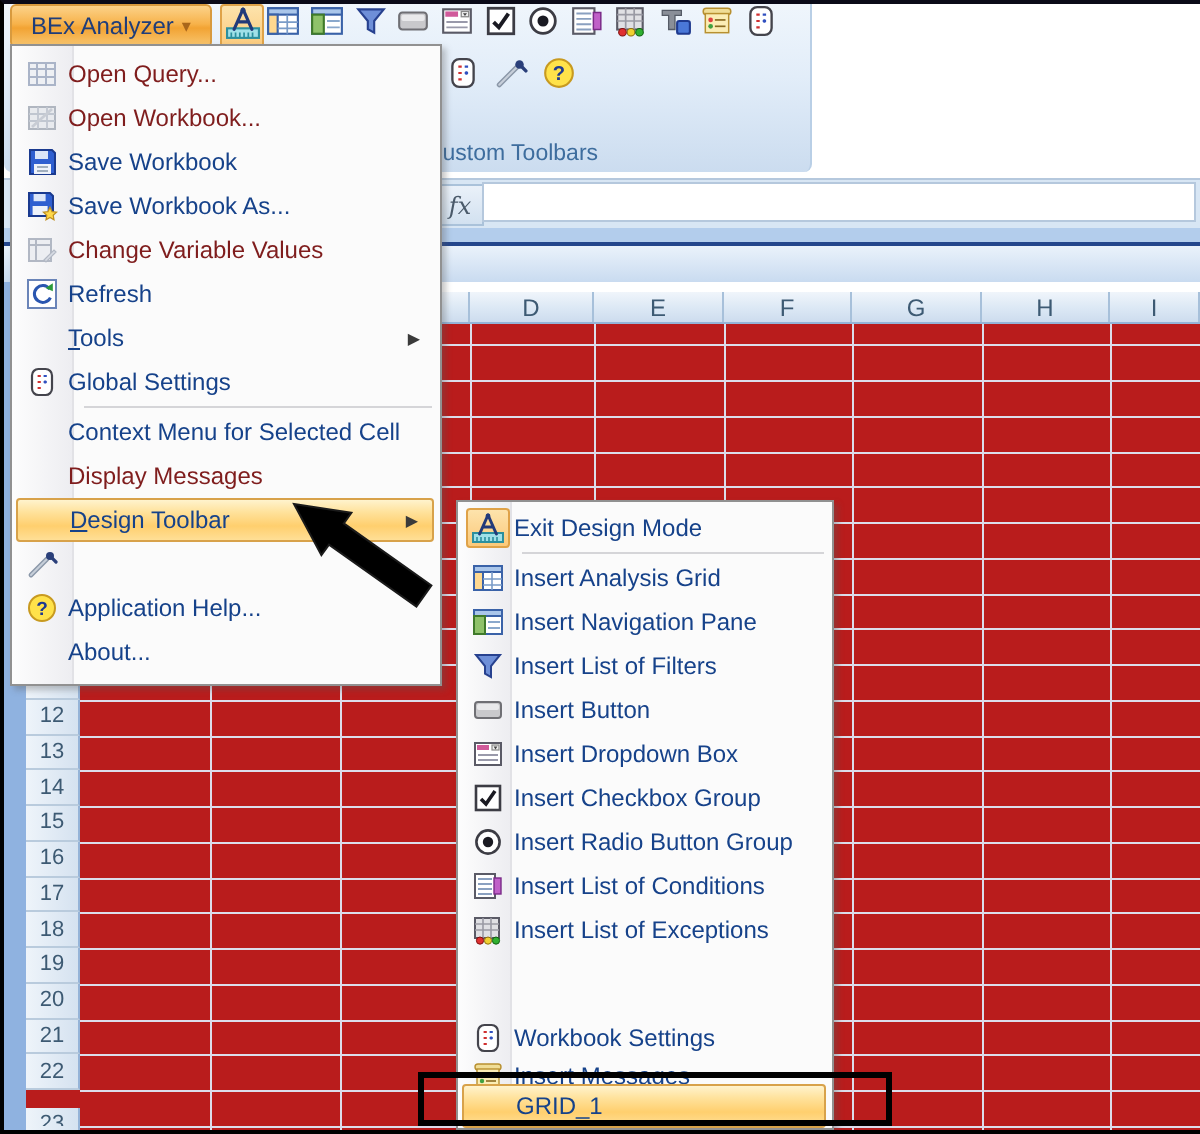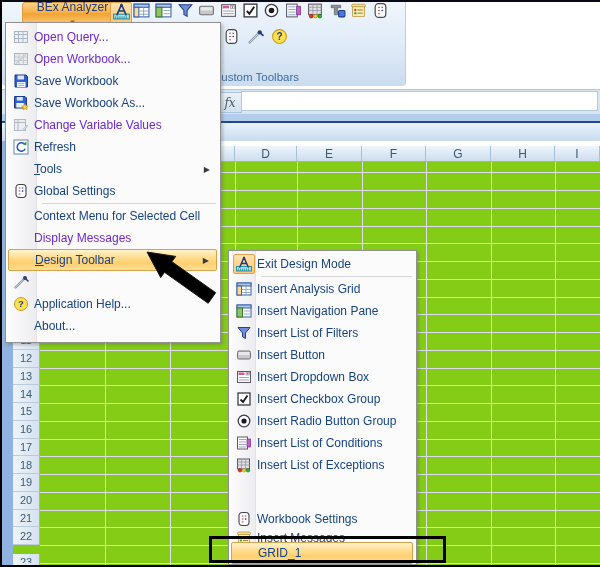--- a/index.html
+++ b/index.html
@@ -10,23 +10,23 @@
   
   #ribbon{left:0;top:0;width:600px;height:88px;
           background:linear-gradient(180deg,#eef4fb 0%,#dcé 0%,#e4eefa 40%,#cfdff1 100%);}
   .group-box{top:0;height:86px;border-right:1px solid #b9cfe6;
              background:linear-gradient(180deg,#f0f6fc 0%,#e2edf9 45%,#cbdcef 100%);
              border-radius:0 0 4px 4px;}
   #group1{left:2px;width:105px;}
   #group2{left:107px;width:298px;}
   #group-label{left:107px;top:71px;width:298px;text-align:center;
                font-size:11.5px;color:#3e6d9e;}
-  #bex-button{left:22px;top:2px;width:99px;height:20px;border:1px solid #d89a3e;border-radius:3px;
+  #bex-button{left:5px;top:2px;width:99px;height:20px;border:1px solid #d89a3e;border-radius:3px;
               background:linear-gradient(180deg,#fcd289 0%,#f7b24a 45%,#f2a333 55%,#f8c670 100%);
-              display:flex;align-items:center;justify-content:center;gap:4px;cursor:pointer;flex-direction:column;}
+              display:flex;align-items:center;justify-content:center;gap:4px;cursor:pointer;}
   #bex-button .lbl{font-size:12px;color:#1f3d7a;}
   #bex-button .arr{font-size:9px;color:#a9661a;line-height:1;}
   .tbtn{width:20px;height:21px;display:flex;align-items:center;justify-content:center;border-radius:2px;}
   .tbtn svg{width:17px;height:17px;}
   .tbtn.selected{border:1px solid #dfa248;background:linear-gradient(180deg,#fde3ac,#fbc97a);}
 
   
   #fbar{left:0;top:89px;width:600px;height:25px;background:#d8e6f4;border-top:1px solid #b5c8dd;}
   #fx-box{left:218px;top:92px;width:22px;height:19px;background:linear-gradient(180deg,#eaf1f9,#d2e1f0);
           border:1px solid #aac2da;display:flex;align-items:center;justify-content:center;
@@ -37,37 +37,37 @@
   #navy-line{left:0;top:121px;width:600px;height:2px;background:#24468c;}
   #band2{left:0;top:123px;width:600px;height:18px;background:linear-gradient(180deg,#eaf2fb,#c9dbf0);}
 
   
   #left-strip{left:0;top:141px;width:13px;height:424px;background:#8fb2e0;}
   #col-headers{left:13px;top:146px;width:587px;height:16px;
                background:linear-gradient(180deg,#f0f5fb 0%,#dde9f5 50%,#cddcee 100%);
                border-bottom:1px solid #95b3d7;box-sizing:border-box;}
   .col-h{position:absolute;top:0;height:15px;display:flex;align-items:center;justify-content:center;
          font-size:12px;color:#3d5a73;border-right:1px solid #a7c0da;box-sizing:border-box;}
-  #grid-area{left:13px;top:162px;width:587px;height:403px;background:#84cc16;}
+  #grid-area{left:13px;top:162px;width:587px;height:403px;background:#b91c1c;}
   .vline{position:absolute;top:0;width:1px;height:403px;background:#dcdcea;}
   .hline{position:absolute;left:27px;height:1px;background:#dcdcea;}
   .row-h{position:absolute;left:0;width:27px;background:linear-gradient(90deg,#eef4fa,#d5e2f0);
          border-right:1px solid #95b3d7;border-bottom:1px solid #b9cbdd;box-sizing:border-box;
          display:flex;align-items:center;justify-content:center;font-size:11px;color:#3d5a73;}
 
   
   .menu{background:#fbfbfb;border:1px solid #919191;box-shadow:2px 2px 3px rgba(90,90,90,.35);
         box-sizing:border-box;}
   .mstrip{position:absolute;left:0;top:0;bottom:0;
           background:linear-gradient(90deg,#fdfdfd,#ededf1);border-right:1px solid #e2e2e6;}
   .mi{position:absolute;left:2px;display:flex;align-items:center;height:22px;cursor:default;}
   .mi .ic{width:26px;display:flex;align-items:center;justify-content:center;flex:none;}
   .mi .ic svg{width:16px;height:16px;}
   .mi .lb{font-size:12px;color:#16428a;white-space:nowrap;}
-  .mi.dis .lb{color:#6d28d9;}
+  .mi.dis .lb{color:#7f1d1d;}
   .mi .sub{position:absolute;right:7px;font-size:8px;color:#3a3a3a;}
   .mi.hl{background:linear-gradient(180deg,#fff3cd 0%,#ffe29c 30%,#ffcf6e 65%,#ffdf96 100%);
          border:1px solid #d8a24a;border-radius:2px;box-sizing:border-box;}
   .msep{position:absolute;height:1px;background:#d5d5d8;}
   .icbox{display:flex;align-items:center;justify-content:center;width:22px;height:20px;}
   .icbox.sel{border:1px solid #dfa248;background:linear-gradient(180deg,#fde3ac,#fbc97a);border-radius:2px;box-sizing:border-box;}
 
   
   #ann-rect{left:209px;top:536px;width:237px;height:27px;border:3px solid #000;box-sizing:border-box;}
   #frame{left:0;top:0;width:600px;height:567px;border-left:2px solid #000;border-top:2px solid #0a0a18;

